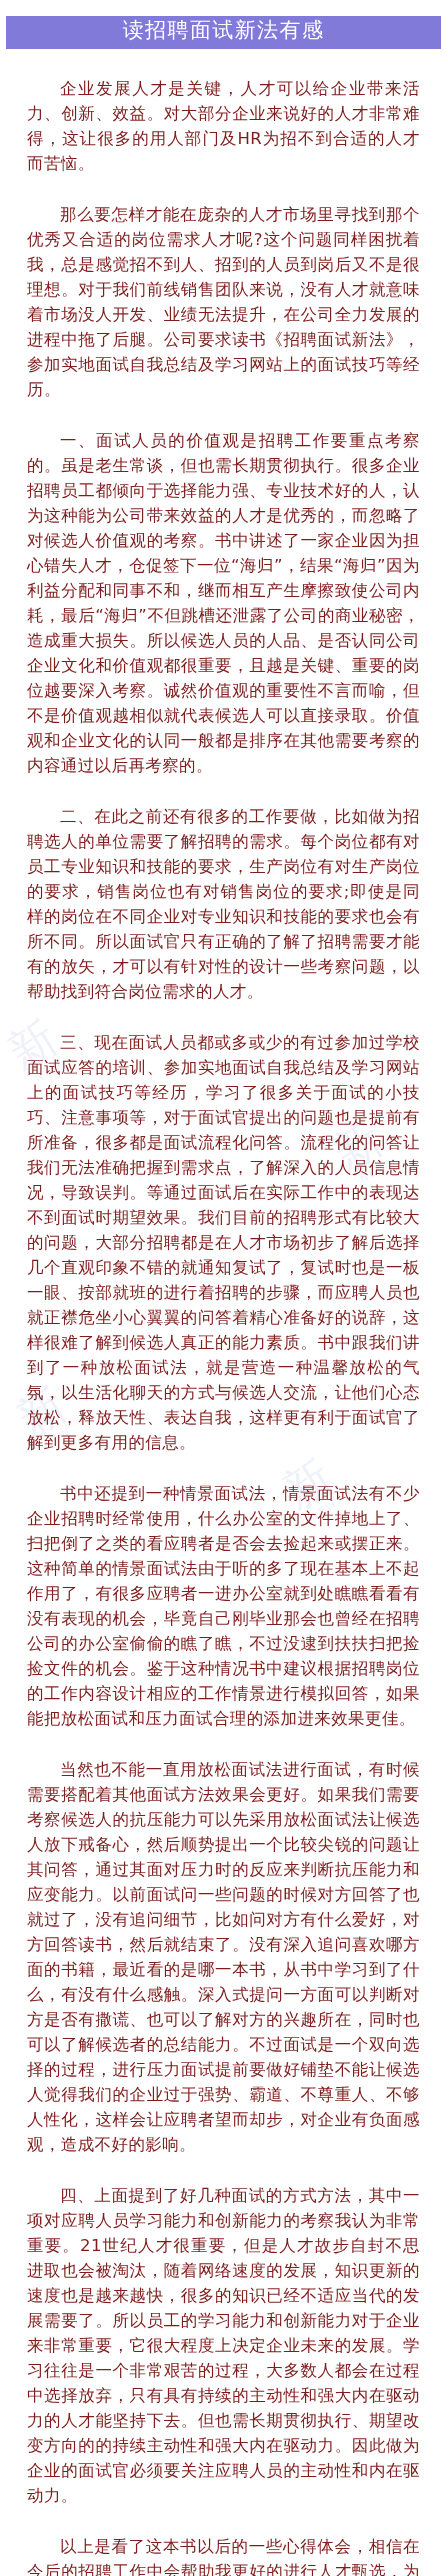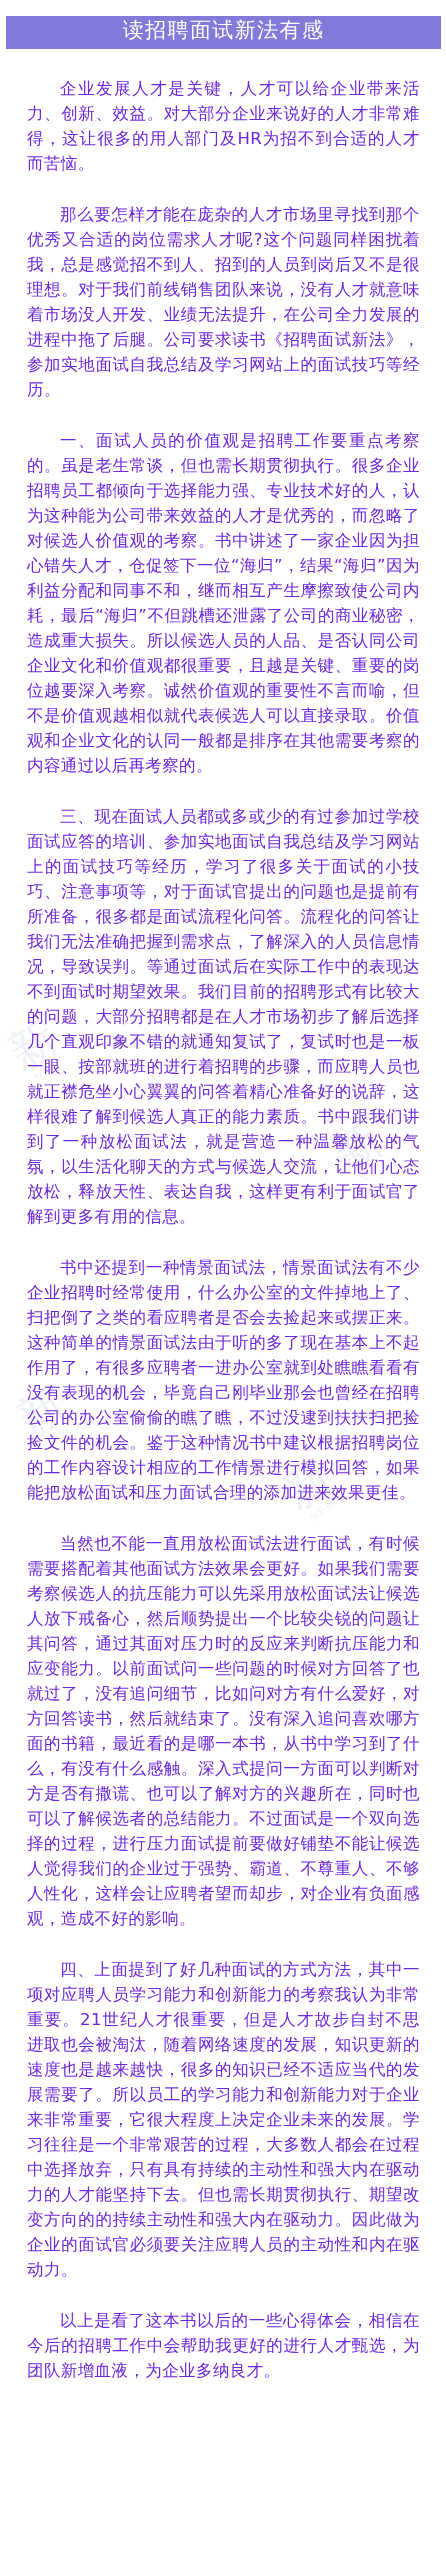--- a/index.html
+++ b/index.html
@@ -33,21 +33,21 @@
   }
   .article {
     position: relative;
     padding: 1.4px 27px 43px 27px;
     z-index: 2;
   }
   .article p {
     margin: 26px 0 0 0;
     font-size: 16.5px;
     line-height: 25px;
-    color: #6d28d9;
+    color: #7f1d1d;
     text-align: justify;
     text-justify: inter-ideograph;
     text-indent: 2em;
     letter-spacing: 0.4px;
     word-break: break-all;
   }
   
   .watermarks {
     position: absolute;
     inset: 0;
@@ -98,20 +98,21 @@
     <div class="wm" style="left:288px; top:1460px;">
       <span class="wm-char">新</span>
       <span class="wm-latin">NEW</span>
     </div>
   </div>
 
   <div class="article">
       <p>企业发展人才是关键，人才可以给企业带来活力、创新、效益。对大部分企业来说好的人才非常难得，这让很多的用人部门及HR为招不到合适的人才而苦恼。</p>
       <p>那么要怎样才能在庞杂的人才市场里寻找到那个优秀又合适的岗位需求人才呢?这个问题同样困扰着我，总是感觉招不到人、招到的人员到岗后又不是很理想。对于我们前线销售团队来说，没有人才就意味着市场没人开发、业绩无法提升，在公司全力发展的进程中拖了后腿。公司要求读书《招聘面试新法》，参加实地面试自我总结及学习网站上的面试技巧等经历。</p>
       <p>一、面试人员的价值观是招聘工作要重点考察的。虽是老生常谈，但也需长期贯彻执行。很多企业招聘员工都倾向于选择能力强、专业技术好的人，认为这种能为公司带来效益的人才是优秀的，而忽略了对候选人价值观的考察。书中讲述了一家企业因为担心错失人才，仓促签下一位“海归”，结果“海归”因为利益分配和同事不和，继而相互产生摩擦致使公司内耗，最后“海归”不但跳槽还泄露了公司的商业秘密，造成重大损失。所以候选人员的人品、是否认同公司企业文化和价值观都很重要，且越是关键、重要的岗位越要深入考察。诚然价值观的重要性不言而喻，但不是价值观越相似就代表候选人可以直接录取。价值观和企业文化的认同一般都是排序在其他需要考察的内容通过以后再考察的。</p>
+      <p>二、在此之前还有很多的工作要做，比如做为招聘选人的单位需要了解招聘的需求。每个岗位都有对员工专业知识和技能的要求，生产岗位有对生产岗位的要求，销售岗位也有对销售岗位的要求;即使是同样的岗位在不同企业对专业知识和技能的要求也会有所不同。所以面试官只有正确的了解了招聘需要才能有的放矢，才可以有针对性的设计一些考察问题，以帮助找到符合岗位需求的人才。</p>
       <p>三、现在面试人员都或多或少的有过参加过学校面试应答的培训、参加实地面试自我总结及学习网站上的面试技巧等经历，学习了很多关于面试的小技巧、注意事项等，对于面试官提出的问题也是提前有所准备，很多都是面试流程化问答。流程化的问答让我们无法准确把握到需求点，了解深入的人员信息情况，导致误判。等通过面试后在实际工作中的表现达不到面试时期望效果。我们目前的招聘形式有比较大的问题，大部分招聘都是在人才市场初步了解后选择几个直观印象不错的就通知复试了，复试时也是一板一眼、按部就班的进行着招聘的步骤，而应聘人员也就正襟危坐小心翼翼的问答着精心准备好的说辞，这样很难了解到候选人真正的能力素质。书中跟我们讲到了一种放松面试法，就是营造一种温馨放松的气氛，以生活化聊天的方式与候选人交流，让他们心态放松，释放天性、表达自我，这样更有利于面试官了解到更多有用的信息。</p>
       <p>书中还提到一种情景面试法，情景面试法有不少企业招聘时经常使用，什么办公室的文件掉地上了、扫把倒了之类的看应聘者是否会去捡起来或摆正来。这种简单的情景面试法由于听的多了现在基本上不起作用了，有很多应聘者一进办公室就到处瞧瞧看看有没有表现的机会，毕竟自己刚毕业那会也曾经在招聘公司的办公室偷偷的瞧了瞧，不过没逮到扶扶扫把捡捡文件的机会。鉴于这种情况书中建议根据招聘岗位的工作内容设计相应的工作情景进行模拟回答，如果能把放松面试和压力面试合理的添加进来效果更佳。</p>
       <p>当然也不能一直用放松面试法进行面试，有时候需要搭配着其他面试方法效果会更好。如果我们需要考察候选人的抗压能力可以先采用放松面试法让候选人放下戒备心，然后顺势提出一个比较尖锐的问题让其问答，通过其面对压力时的反应来判断抗压能力和应变能力。以前面试问一些问题的时候对方回答了也就过了，没有追问细节，比如问对方有什么爱好，对方回答读书，然后就结束了。没有深入追问喜欢哪方面的书籍，最近看的是哪一本书，从书中学习到了什么，有没有什么感触。深入式提问一方面可以判断对方是否有撒谎、也可以了解对方的兴趣所在，同时也可以了解候选者的总结能力。不过面试是一个双向选择的过程，进行压力面试提前要做好铺垫不能让候选人觉得我们的企业过于强势、霸道、不尊重人、不够人性化，这样会让应聘者望而却步，对企业有负面感观，造成不好的影响。</p>
       <p>四、上面提到了好几种面试的方式方法，其中一项对应聘人员学习能力和创新能力的考察我认为非常重要。21世纪人才很重要，但是人才故步自封不思进取也会被淘汰，随着网络速度的发展，知识更新的速度也是越来越快，很多的知识已经不适应当代的发展需要了。所以员工的学习能力和创新能力对于企业来非常重要，它很大程度上决定企业未来的发展。学习往往是一个非常艰苦的过程，大多数人都会在过程中选择放弃，只有具有持续的主动性和强大内在驱动力的人才能坚持下去。但也需长期贯彻执行、期望改变方向的的持续主动性和强大内在驱动力。因此做为企业的面试官必须要关注应聘人员的主动性和内在驱动力。</p>
       <p>以上是看了这本书以后的一些心得体会，相信在今后的招聘工作中会帮助我更好的进行人才甄选，为团队新增血液，为企业多纳良才。</p>
     </div>
 
 </div>
 
 

